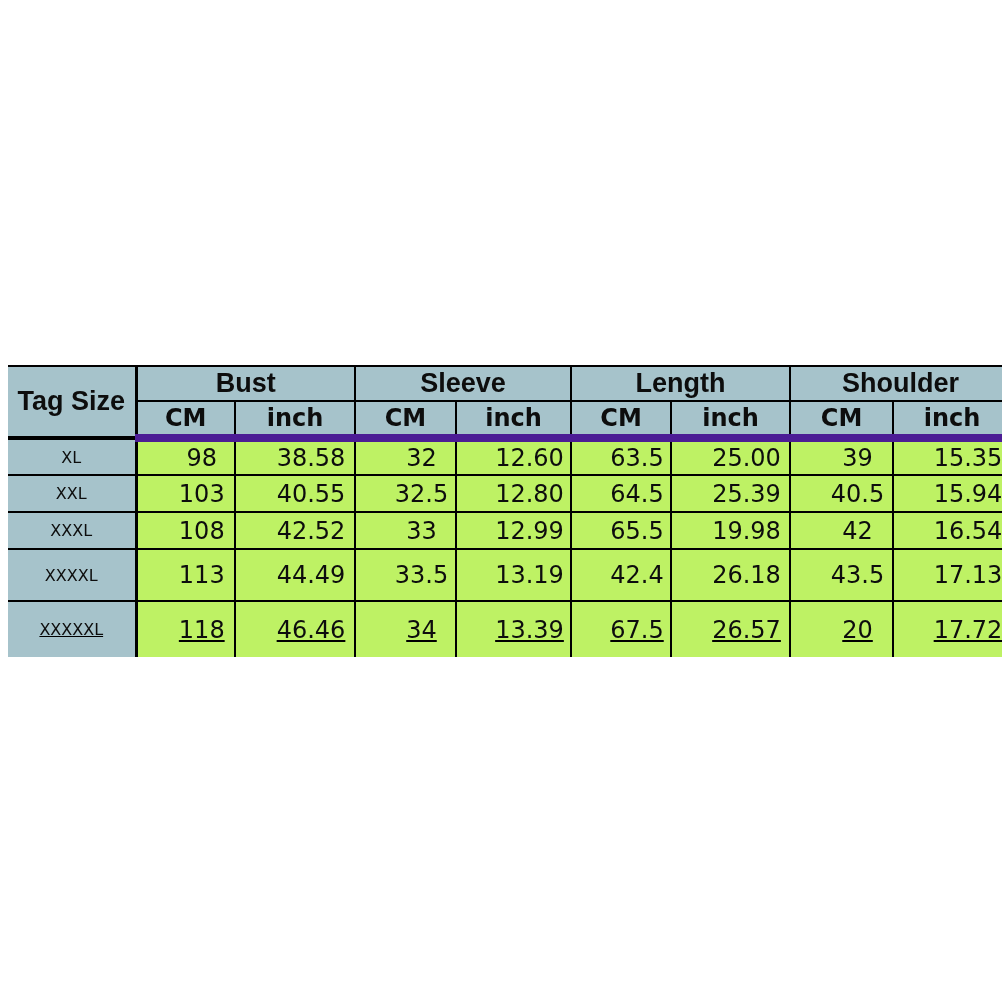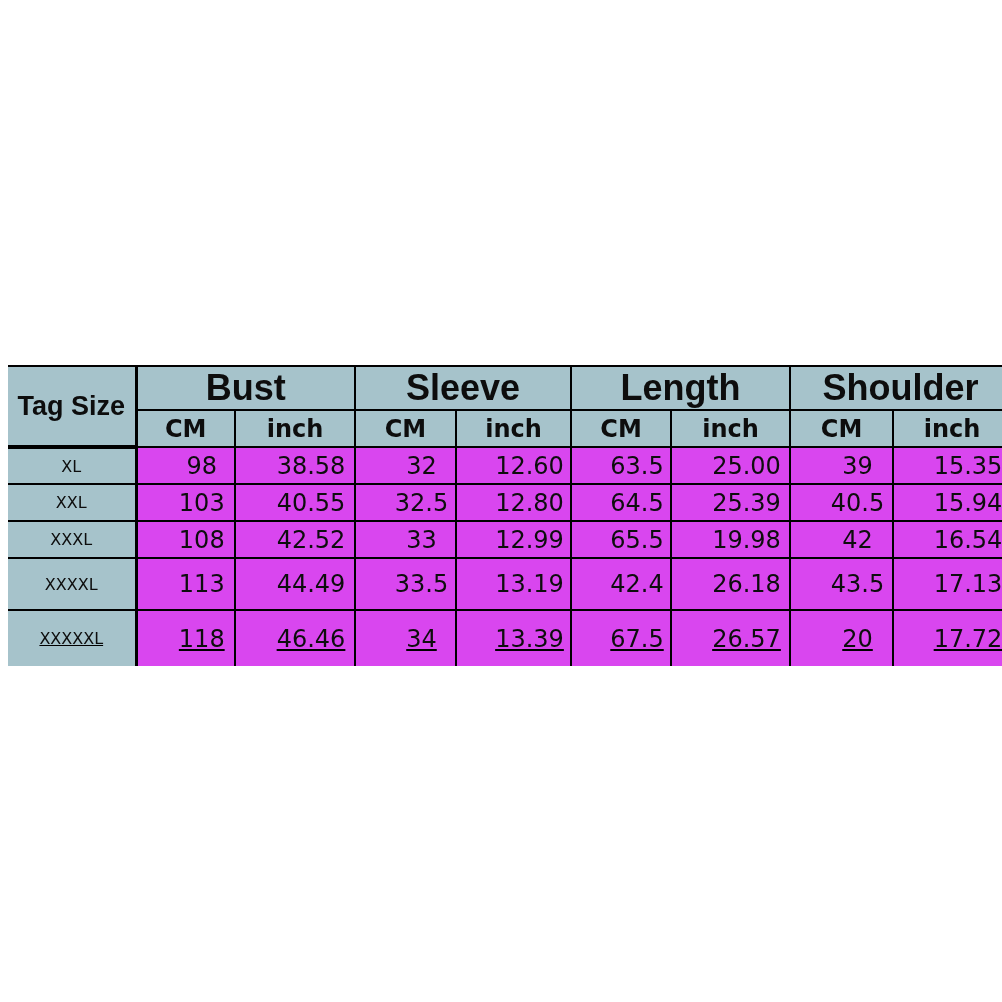--- a/index.html
+++ b/index.html
@@ -35,38 +35,38 @@
   .last-col  { border-right: none; }
   tr.last td { border-bottom: none; }
 
   tr.h1 { height: 35px; }
   tr.h2 { height: 37px; }
   tr.r  { height: 37px; }
   tr.r4 { height: 52px; }
   tr.last { height: 56px; text-decoration: underline; }
 
   .hdr-bg { background: #a6c3cb; }
-  .data-bg { background: #d946ef; padding-left: 32px; }
+  .data-bg { background: #bef264; padding-left: 32px; }
 
   .corner {
     font-family: "Liberation Sans", sans-serif;
     font-weight: bold;
     font-size: 27px;
     border-right: 3px solid #000000;
     border-bottom: 4px solid #000000;
   }
   .group {
     font-family: "Liberation Sans", sans-serif;
     font-weight: bold;
-    font-size: 36px;
+    font-size: 27px;
   }
   .unit {
     font-weight: bold;
     font-size: 24px;
-    border-bottom: 1px solid #4c1d95;
+    border-bottom: 8px solid #4c1d95;
   }
   .tagcell {
     font-size: 16px;
     border-right: 3px solid #000000;
   }
   .datacell {
     font-size: 24px;
   }
 </style>
 </head>

